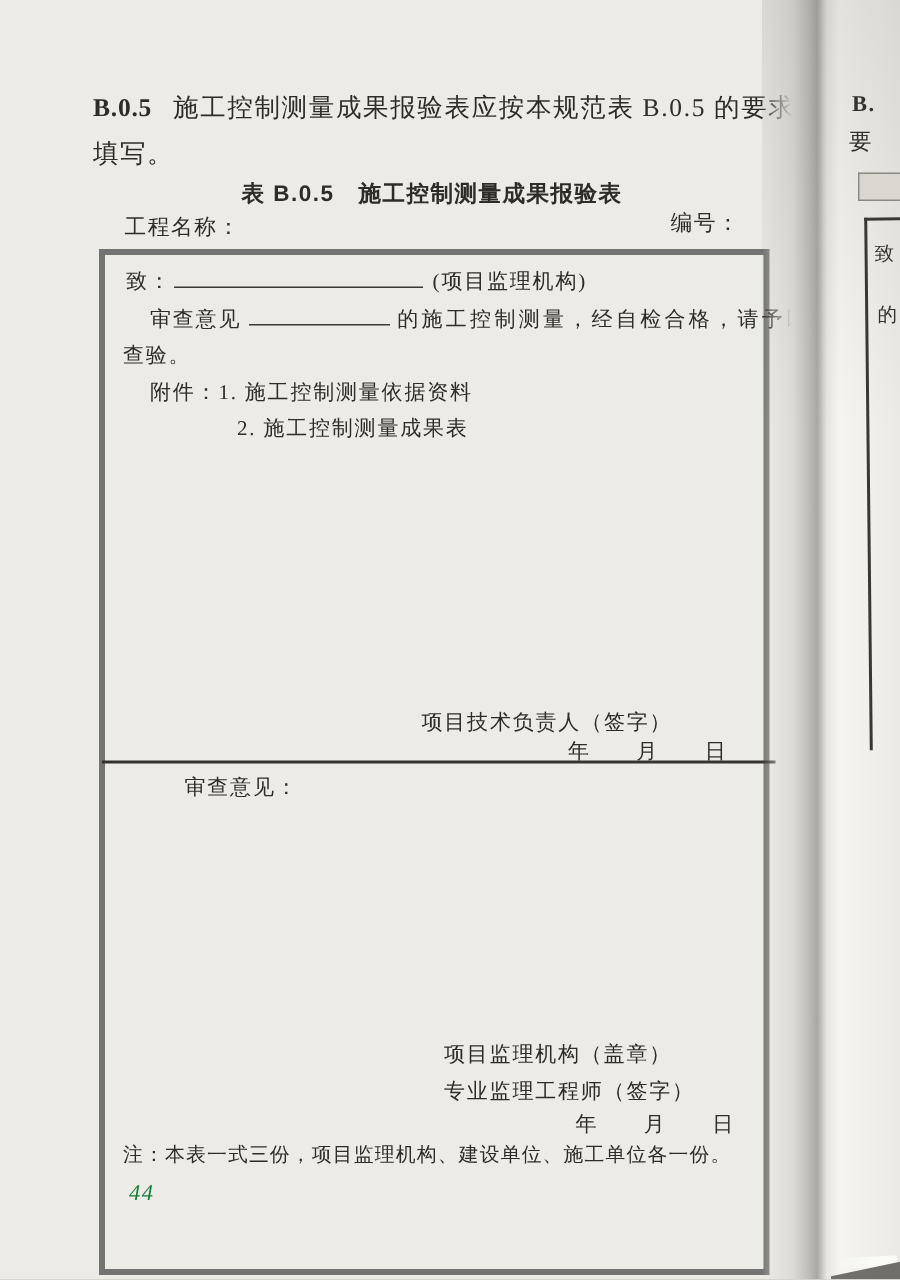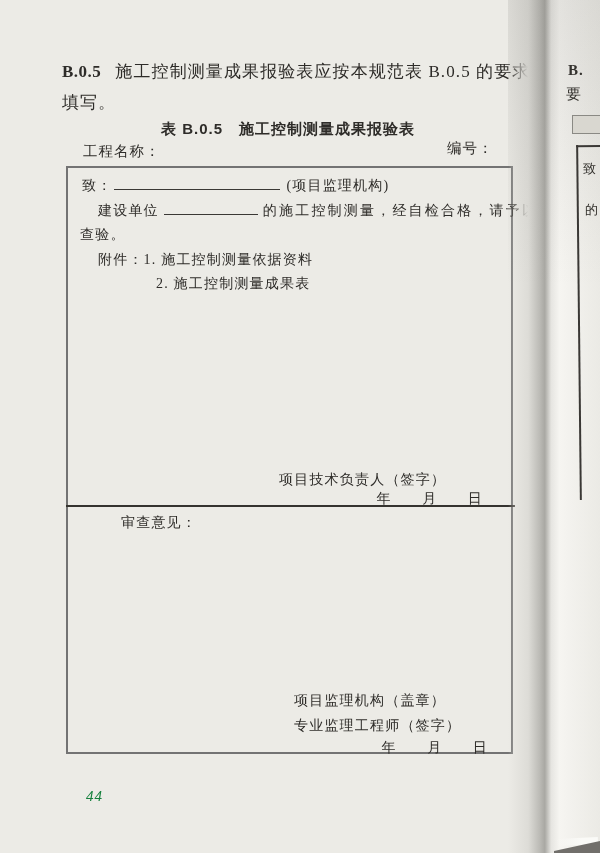--- a/index.html
+++ b/index.html
@@ -69,22 +69,22 @@
   #form-title {
     left: 62px; top: 120px; width: 452px; text-align: center;
     font-family: "Liberation Sans", "DejaVu Sans", sans-serif;
     font-weight: bold; font-size: 15px; letter-spacing: 1px;
   }
   #project-label { left: 83px; top: 142px; font-size: 14.5px; letter-spacing: 1px; }
   #number-label  { left: 447px; top: 139px; font-size: 14.5px; letter-spacing: 1px; }
 
   
   #form-box {
-    left: 66px; top: 166px; width: 447px; height: 588px;
-    border: 2px solid #737373;
+    left: 66px; top: 166px; width: 447px; height: 684px;
+    border: 4px solid #737373;
   }
   #form-box .line { position: absolute; font-size: 14px; letter-spacing: 1.2px; white-space: nowrap; }
   .blank {
     display: inline-block; border-bottom: 1px solid #3a3835; height: 14px;
     vertical-align: baseline;
   }
   #line-to { left: 14px; top: 8px; }
   #line-to .blank { width: 166px; margin: 0 6px 0 2px; }
   #line-completed { left: 30px; top: 33px; }
   #line-completed .blank { width: 94px; margin: 0 5px; }
@@ -119,39 +119,40 @@
   <div class="abs" id="heading-line2">填写。</div>
 
   <div class="abs" id="form-title">表 B.0.5　施工控制测量成果报验表</div>
   <div class="abs" id="project-label">工程名称：</div>
   <div class="abs" id="number-label">编号：</div>
 
   <div class="abs" id="form-box">
 
     <div class="line" id="line-to"><span>致：</span><span class="blank"></span><span>(项目监理机构)</span></div>
 
-    <div class="line" id="line-completed"><span>建设单位</span><span class="blank"></span><span class="suffix">的施工控制测量，经自检合格，请予以</span></div>
+    <div class="line" id="line-completed"><span>审查意见</span><span class="blank"></span><span class="suffix">的施工控制测量，经自检合格，请予以</span></div>
 
     <div class="line" id="line-wrap">查验。</div>
 
     <div class="line" id="line-att1">附件：1. 施工控制测量依据资料</div>
     <div class="line" id="line-att2">2. 施工控制测量成果表</div>
 
     <div class="line" id="sig1-sign">项目技术负责人（签字）</div>
     <div class="line" id="date1">年　　月　　日</div>
 
     <div id="divider"></div>
 
     <div class="line" id="line-review">审查意见：</div>
 
     <div class="line" id="sig2-stamp">项目监理机构（盖章）</div>
     <div class="line" id="sig2-sign">专业监理工程师（签字）</div>
     <div class="line" id="date2">年　　月　　日</div>
   </div>
 
+  <div class="abs" id="note">注：本表一式三份，项目监理机构、建设单位、施工单位各一份。</div>
   <div class="abs" id="page-number">44</div>
 
   <div id="gutter"></div>
   <div id="gutter-top-shade"></div>
 
   <div id="next-page">
     <div class="np-text" id="np-heading">B.</div>
     <div class="np-text" id="np-line2">要</div>
     <div id="np-title-box"></div>
     <div id="np-frame"></div>

